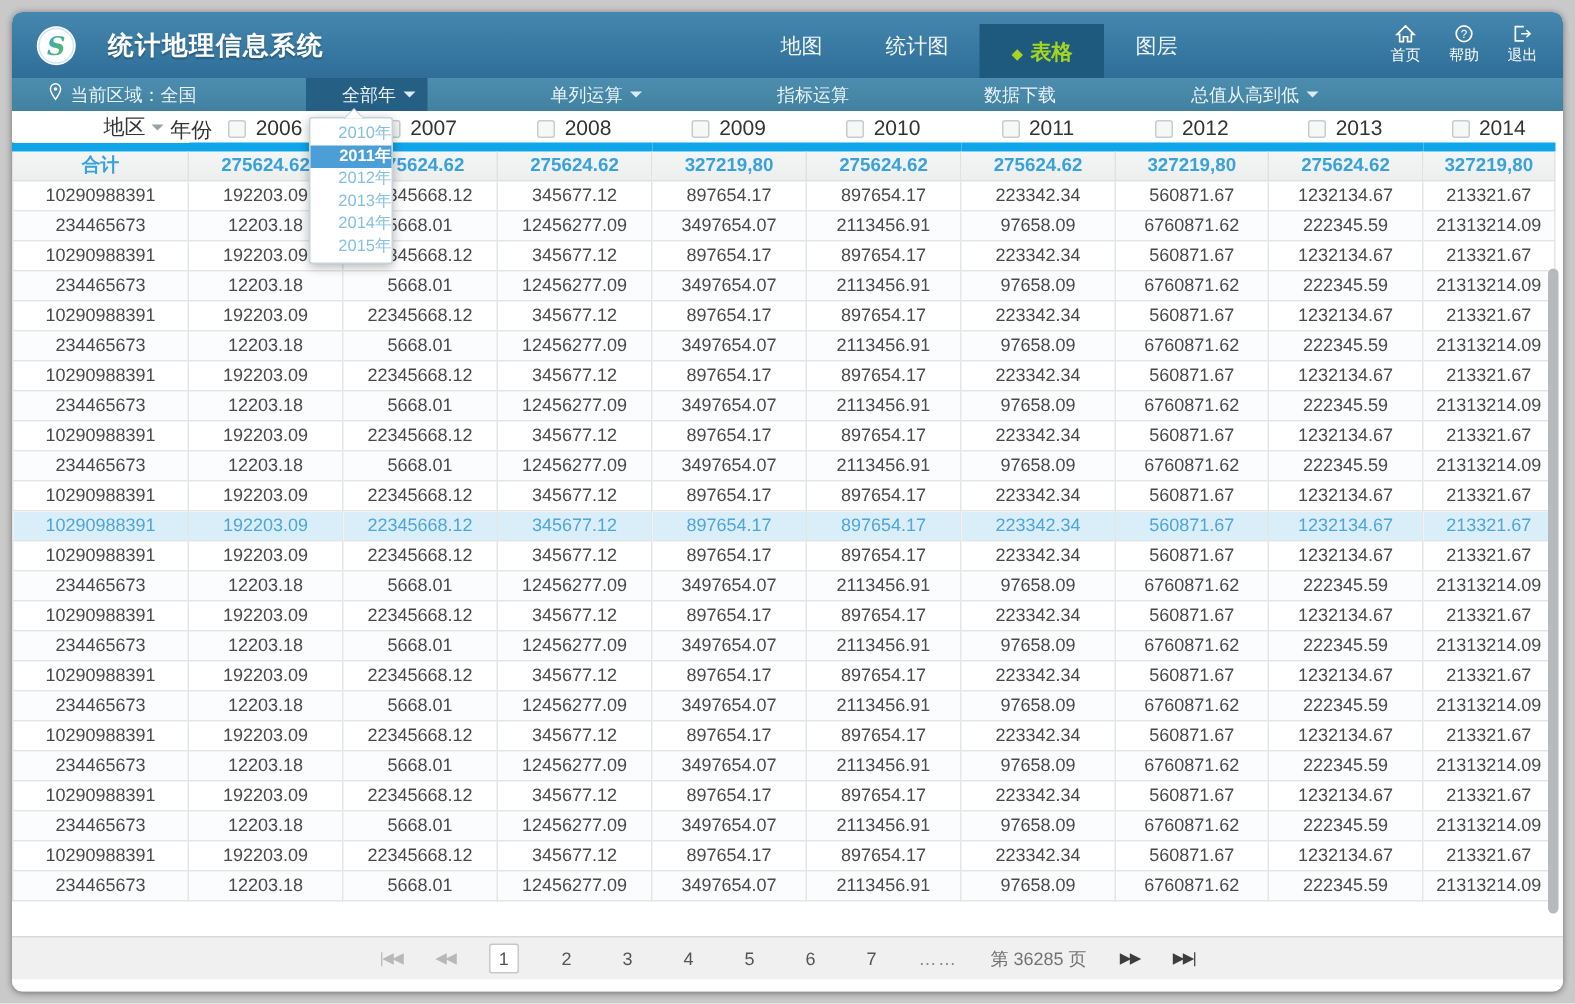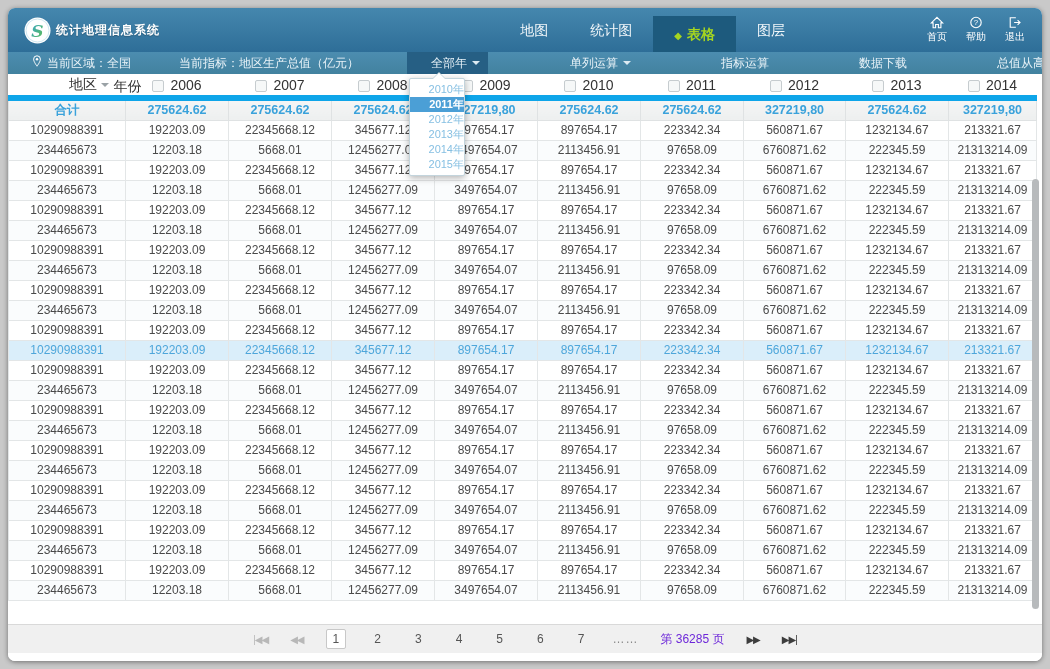--- a/index.html
+++ b/index.html
@@ -15,21 +15,21 @@
     box-shadow:0 1px 5px rgba(0,0,0,.45);
     display:flex; flex-direction:column;
   }
   
   .header {
     height:44px; flex:0 0 44px; display:flex; align-items:center;
     background:linear-gradient(#4587ae,#2e6e98);
     padding:0 14px 0 16px; position:relative; z-index:60;
   }
   .logo { width:27px; height:27px; flex:0 0 27px; }
-  .app-title { color:#fff; font-size:12px; font-weight:bold; margin-left:5px; letter-spacing:1px; text-shadow:0 1px 1px rgba(0,0,0,.25); white-space:nowrap; }
+  .app-title { color:#fff; font-size:17px; font-weight:bold; margin-left:21px; letter-spacing:1px; text-shadow:0 1px 1px rgba(0,0,0,.25); white-space:nowrap; }
   .tabs { display:flex; margin-left:auto; margin-right:118px; align-items:flex-end; height:44px; }
   .tab { color:#f2f7fa; font-size:14px; padding:0 21px; height:44px; line-height:44px; cursor:pointer; white-space:nowrap; }
   .tab.active { height:36px; line-height:36px; background:#1d5a7d; color:#a5d520; font-weight:bold;margin-top:21px; }
   .tab.active .diamond { color:#a5d520; font-size:10px; margin-right:5px; }
   .win-actions { display:flex; gap:13px; }
   .win-action { display:flex; flex-direction:column; align-items:center; gap:1px; color:#fff; font-size:10px; cursor:pointer; min-width:26px; }
   .win-action svg { display:block; }
   
   .toolbar {
     height:22px; flex:0 0 22px; display:flex; align-items:stretch;
@@ -97,21 +97,21 @@
     flex:0 0 29px; height:29px; background:#f0f0f0; border-top:1px solid #d9d9d9;
     display:flex; align-items:center; justify-content:center; gap:22px;
     font-size:12px; color:#555;
   }
   .pg-nav { font-size:10px; letter-spacing:-1px; cursor:pointer; color:#3d3d3d; }
   .pg-nav.disabled { color:#b8b8b8; }
   .pg-pages { display:flex; gap:22px; align-items:center; }
   .pg-num { padding:2px 6px; cursor:pointer; color:#555; }
   .pg-num.current { background:#fff; border:1px solid #c8c8c8; border-radius:2px; }
   .pg-ellipsis { color:#888; letter-spacing:1px; }
-  .pg-info { color:#6d28d9; }
+  .pg-info { color:#737373; }
   .bottom-pad { flex:0 0 8px; background:#fff; }
 </style>
 </head>
 <body>
 
 <div class="window">
 
   <div class="header">
     <span class="logo">
       <svg width="27" height="27" viewBox="0 0 27 27">
@@ -169,23 +169,20 @@
 
   <div class="toolbar">
     <div class="tool tool-region">
       <span>
         <svg width="10" height="13" viewBox="0 0 10 13">
           <path d="M5 0.8 a3.4 3.4 0 0 1 3.4 3.4 c0 2.5 -3.4 7 -3.4 7 s-3.4 -4.5 -3.4 -7 A3.4 3.4 0 0 1 5 0.8 z" fill="none" stroke="#ffffff" stroke-width="1"></path>
           <circle cx="5" cy="4.3" r="1.2" fill="#ffffff"></circle>
         </svg>
       </span>
       <span>当前区域：全国</span>
-    </div>
-    <div class="tool tool-indicator">
-      <span>当前指标：地区生产总值（亿元）</span>
     </div>
 
     <div class="tool tool-btn active-filter">
       <span>全部年</span>
       <span class="caret"></span>
 
       <div class="dropdown" id="year-dropdown-list">
           <div class="dd-item">2010年</div>
           <div class="dd-item selected">2011年</div>
           <div class="dd-item">2012年</div>

